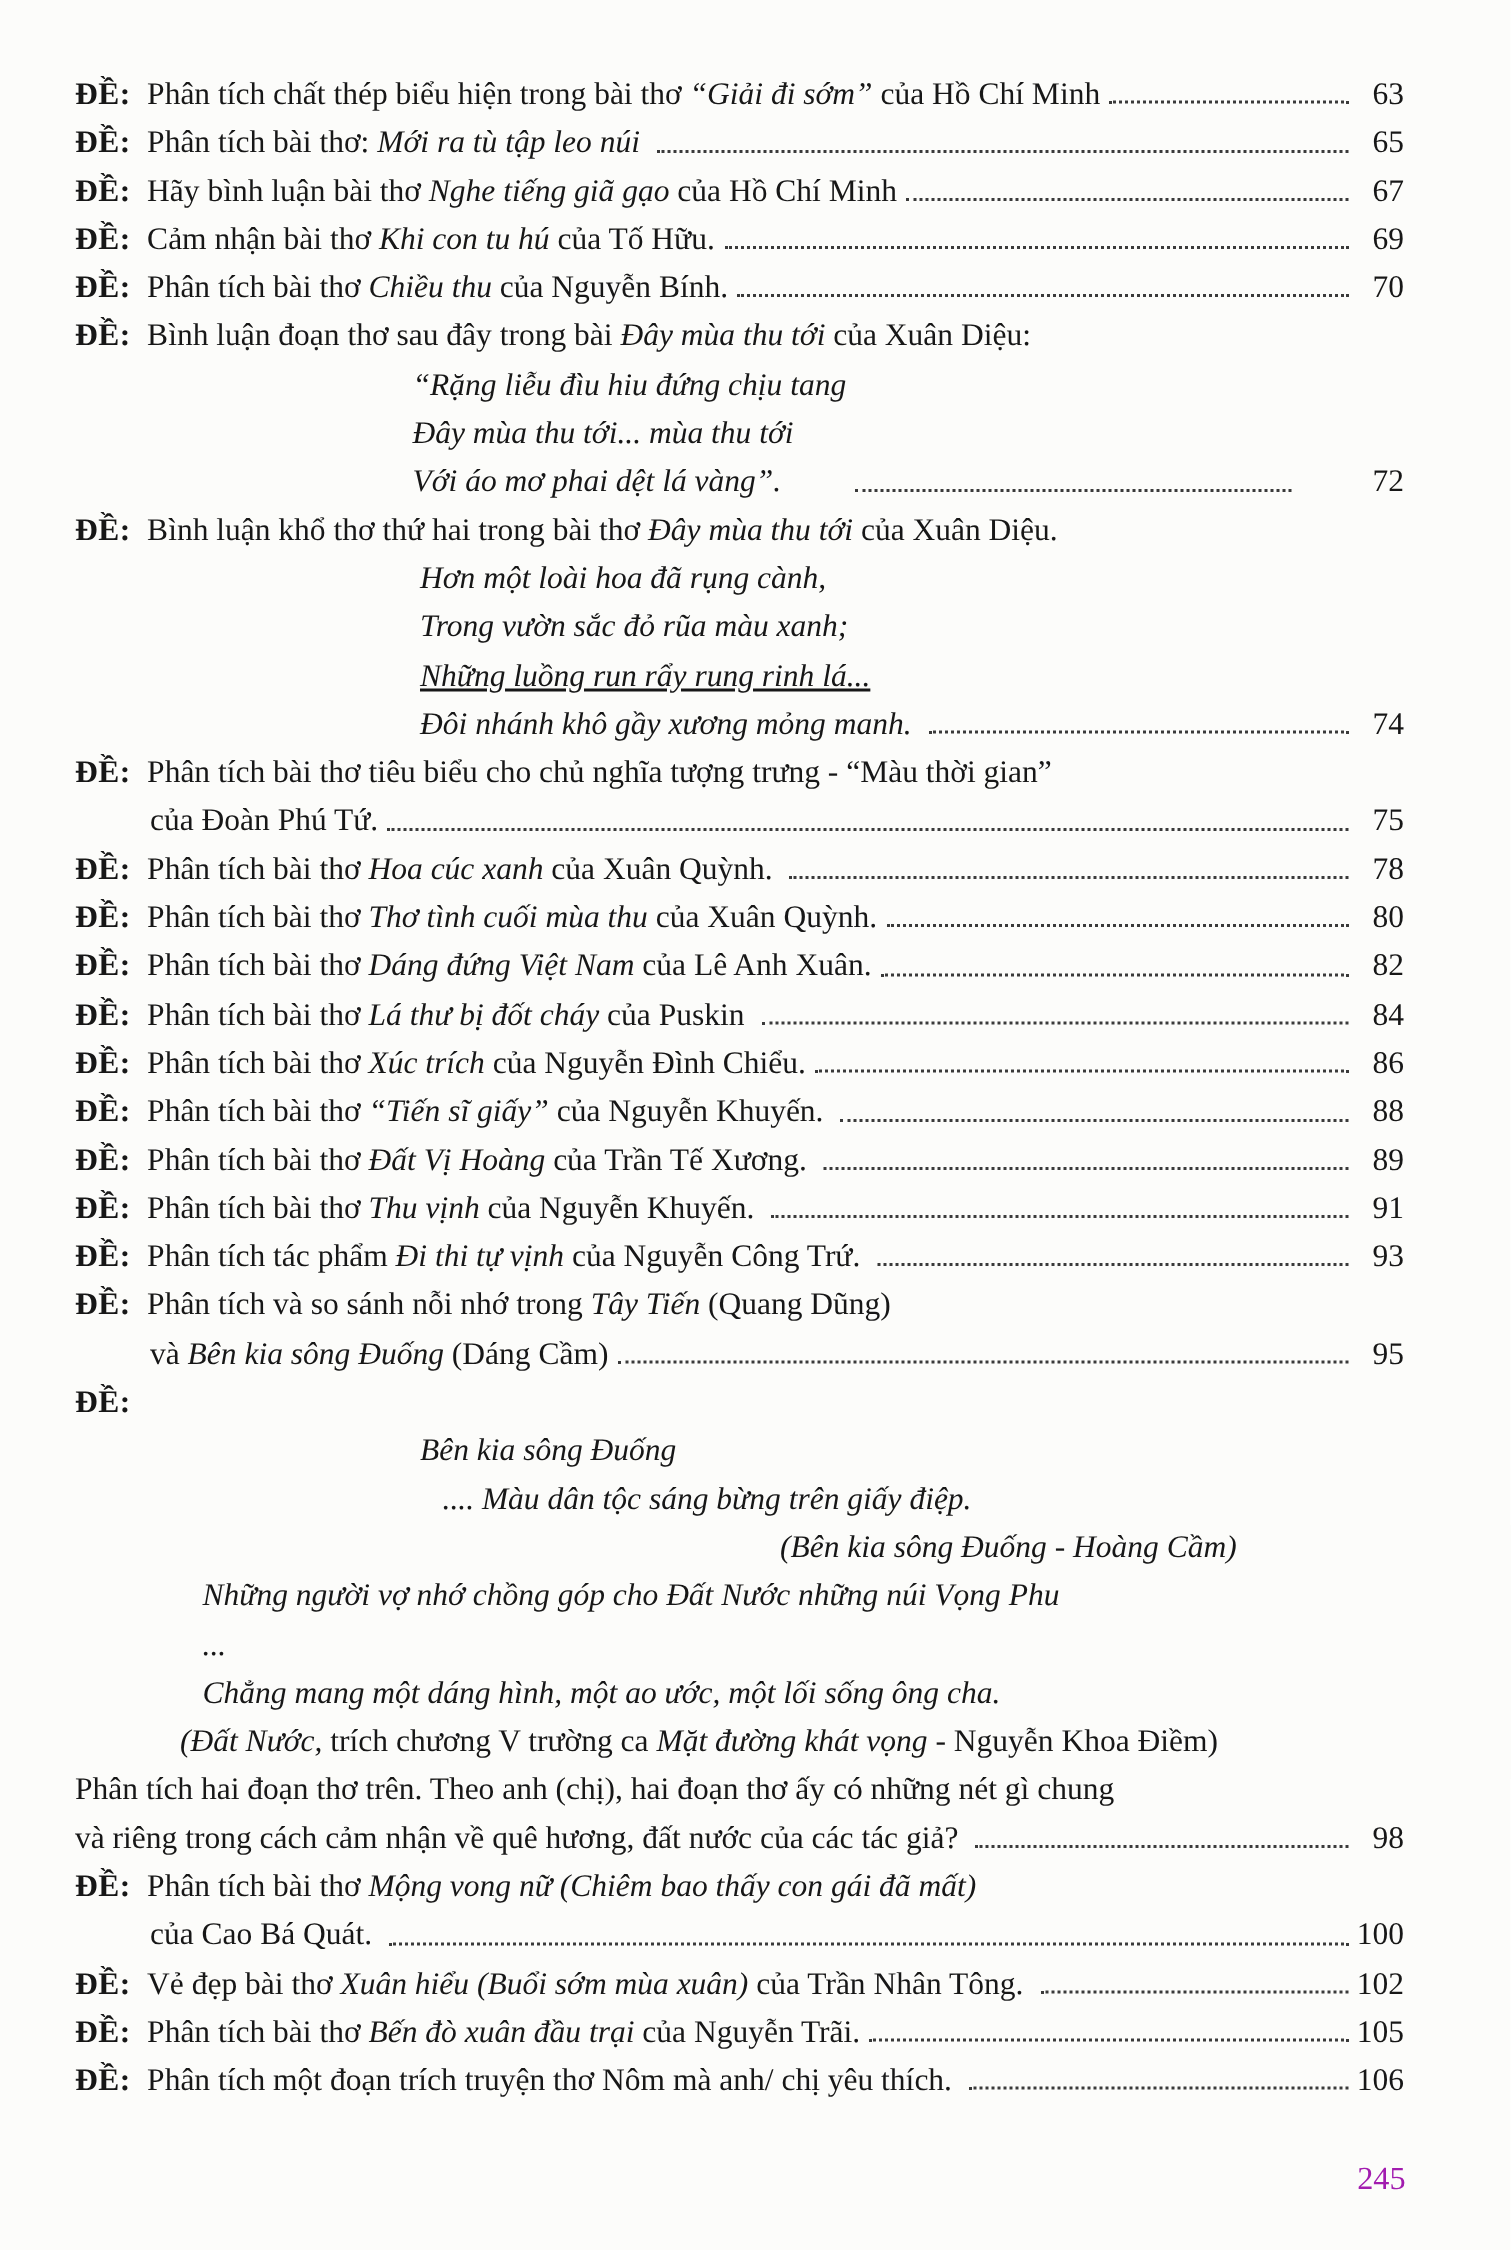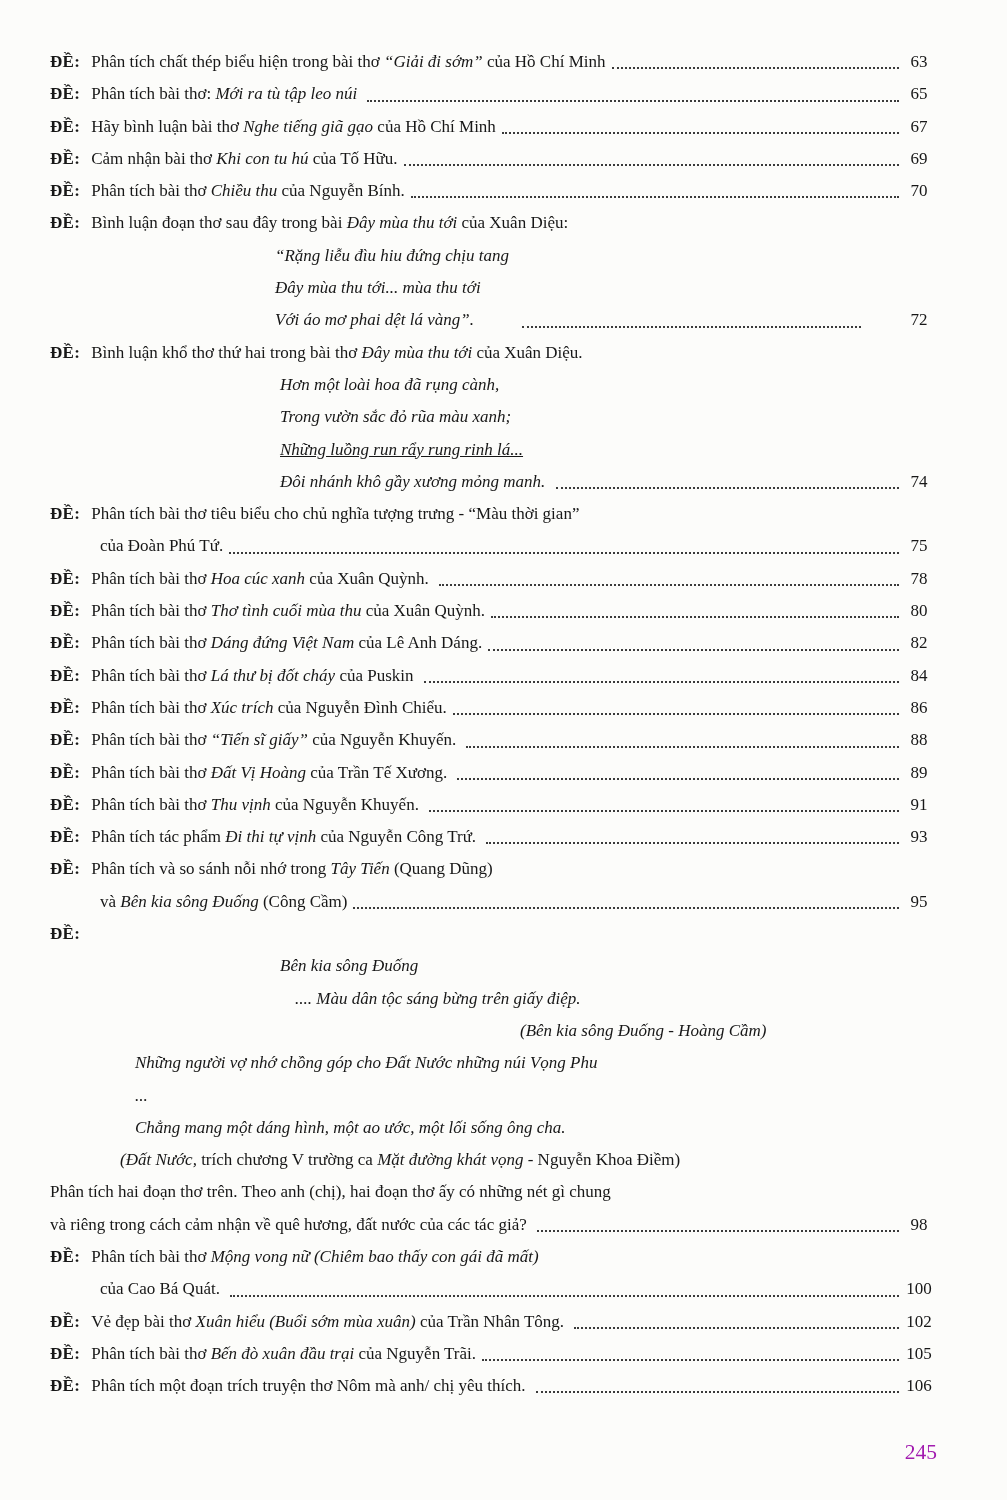--- a/index.html
+++ b/index.html
@@ -10,21 +10,21 @@
     font-family:"Liberation Serif","DejaVu Serif",serif;
     color:#171717;
     overflow:hidden;
   }
   .content {
     position:absolute; left:50px; top:46px; width:886px;
   }
   .line {
     display:flex;
     align-items:baseline;
-    font-size:17px;
+    font-size:21px;
     line-height:32.3px;
     white-space:pre-wrap;
   }
   .label {
     font-weight:700;
     margin-right:11px;
     flex:0 0 auto;
     letter-spacing:.3px;
   }
   .textwrap { flex:0 0 auto; max-width:100%; }
@@ -37,21 +37,21 @@
     position:relative;
   }
   .leader::after {
     content:"";
     position:absolute; left:6px; right:3px; bottom:9px;
     border-bottom:2.6px dotted #3a3a3a;
   }
   .pagenum {
     flex:0 0 auto;
     min-width:34px;
-    text-align:center;
+    text-align:right;
   }
   .folio {
     position:absolute;
     right:70px; top:1440px;
     font-size:21.5px;
     color:#a21caf;
   }
 </style>
 </head>
 <body>
@@ -90,21 +90,21 @@
         <div class="line"><span class="label">ĐỀ:</span><span class="textwrap"><span class="seg">Phân tích bài thơ tiêu biểu cho chủ nghĩa tượng trưng - “Màu thời gian”</span></span></div>
         <div class="line" style="padding-left: 50px;"><span class="textwrap"><span class="seg">của Đoàn Phú Tứ.</span></span><span class="leader"></span><span class="pagenum">75</span></div>
       </div>
       <div>
         <div class="line"><span class="label">ĐỀ:</span><span class="textwrap"><span class="seg">Phân tích bài thơ </span><span class="seg it">Hoa cúc xanh</span><span class="seg"> của Xuân Quỳnh. </span></span><span class="leader"></span><span class="pagenum">78</span></div>
       </div>
       <div>
         <div class="line"><span class="label">ĐỀ:</span><span class="textwrap"><span class="seg">Phân tích bài thơ </span><span class="seg it">Thơ tình cuối mùa thu</span><span class="seg"> của Xuân Quỳnh.</span></span><span class="leader"></span><span class="pagenum">80</span></div>
       </div>
       <div>
-        <div class="line"><span class="label">ĐỀ:</span><span class="textwrap"><span class="seg">Phân tích bài thơ </span><span class="seg it">Dáng đứng Việt Nam</span><span class="seg"> của Lê Anh Dáng.</span></span><span class="leader"></span><span class="pagenum">82</span></div>
+        <div class="line"><span class="label">ĐỀ:</span><span class="textwrap"><span class="seg">Phân tích bài thơ </span><span class="seg it">Dáng đứng Việt Nam</span><span class="seg"> của Lê Anh Xuân.</span></span><span class="leader"></span><span class="pagenum">82</span></div>
       </div>
       <div>
         <div class="line"><span class="label">ĐỀ:</span><span class="textwrap"><span class="seg">Phân tích bài thơ </span><span class="seg it">Lá thư bị đốt cháy</span><span class="seg"> của Puskin </span></span><span class="leader"></span><span class="pagenum">84</span></div>
       </div>
       <div>
         <div class="line"><span class="label">ĐỀ:</span><span class="textwrap"><span class="seg">Phân tích bài thơ </span><span class="seg it">Xúc trích</span><span class="seg"> của Nguyễn Đình Chiểu.</span></span><span class="leader"></span><span class="pagenum">86</span></div>
       </div>
       <div>
         <div class="line"><span class="label">ĐỀ:</span><span class="textwrap"><span class="seg">Phân tích bài thơ </span><span class="seg it">“Tiến sĩ giấy”</span><span class="seg"> của Nguyễn Khuyến. </span></span><span class="leader"></span><span class="pagenum">88</span></div>
       </div>
@@ -112,21 +112,21 @@
         <div class="line"><span class="label">ĐỀ:</span><span class="textwrap"><span class="seg">Phân tích bài thơ </span><span class="seg it">Đất Vị Hoàng</span><span class="seg"> của Trần Tế Xương. </span></span><span class="leader"></span><span class="pagenum">89</span></div>
       </div>
       <div>
         <div class="line"><span class="label">ĐỀ:</span><span class="textwrap"><span class="seg">Phân tích bài thơ </span><span class="seg it">Thu vịnh</span><span class="seg"> của Nguyễn Khuyến. </span></span><span class="leader"></span><span class="pagenum">91</span></div>
       </div>
       <div>
         <div class="line"><span class="label">ĐỀ:</span><span class="textwrap"><span class="seg">Phân tích tác phẩm </span><span class="seg it">Đi thi tự vịnh</span><span class="seg"> của Nguyễn Công Trứ. </span></span><span class="leader"></span><span class="pagenum">93</span></div>
       </div>
       <div>
         <div class="line"><span class="label">ĐỀ:</span><span class="textwrap"><span class="seg">Phân tích và so sánh nỗi nhớ trong </span><span class="seg it">Tây Tiến</span><span class="seg"> (Quang Dũng)</span></span></div>
-        <div class="line" style="padding-left: 50px;"><span class="textwrap"><span class="seg">và </span><span class="seg it">Bên kia sông Đuống</span><span class="seg"> (Công Cầm)</span></span><span class="leader"></span><span class="pagenum">95</span></div>
+        <div class="line" style="padding-left: 50px;"><span class="textwrap"><span class="seg">và </span><span class="seg it">Bên kia sông Đuống</span><span class="seg"> (Dáng Cầm)</span></span><span class="leader"></span><span class="pagenum">95</span></div>
       </div>
       <div>
         <div class="line"><span class="label">ĐỀ:</span><span class="textwrap"></span></div>
         <div class="line" style="padding-left: 230px;"><span class="textwrap"><span class="seg it">Bên kia sông Đuống</span></span></div>
         <div class="line" style="padding-left: 245px;"><span class="textwrap"><span class="seg it">.... Màu dân tộc sáng bừng trên giấy điệp.</span></span></div>
         <div class="line" style="padding-left: 470px;"><span class="textwrap"><span class="seg it">(Bên kia sông Đuống - Hoàng Cầm)</span></span></div>
         <div class="line" style="padding-left: 85px;"><span class="textwrap"><span class="seg it">Những người vợ nhớ chồng góp cho Đất Nước những núi Vọng Phu</span></span></div>
         <div class="line" style="padding-left: 85px;"><span class="textwrap"><span class="seg it">...</span></span></div>
         <div class="line" style="padding-left: 85px;"><span class="textwrap"><span class="seg it">Chẳng mang một dáng hình, một ao ước, một lối sống ông cha.</span></span></div>
         <div class="line" style="padding-left: 70px;"><span class="textwrap"><span class="seg it">(Đất Nước,</span><span class="seg"> trích chương V trường ca </span><span class="seg it">Mặt đường khát vọng</span><span class="seg"> - Nguyễn Khoa Điềm)</span></span></div>

